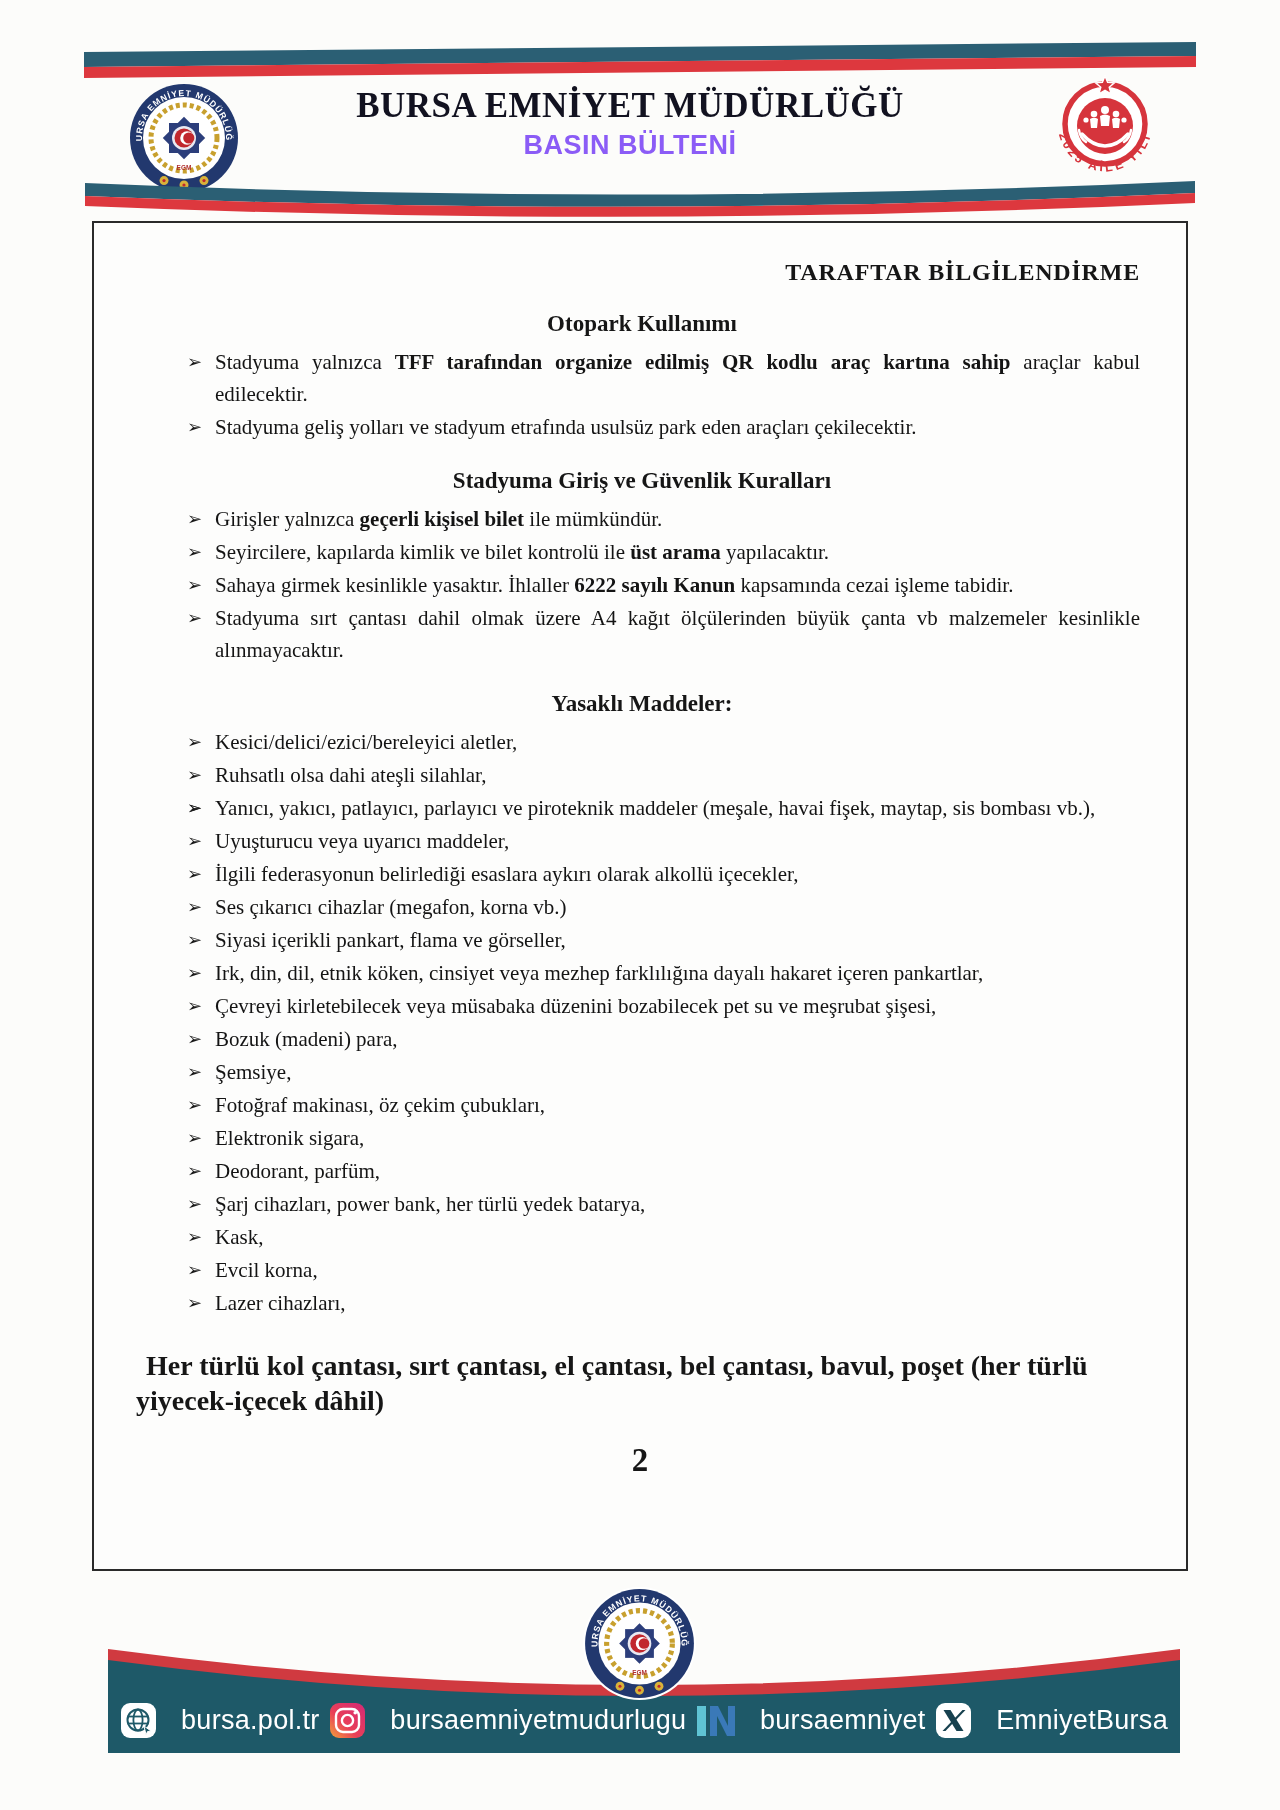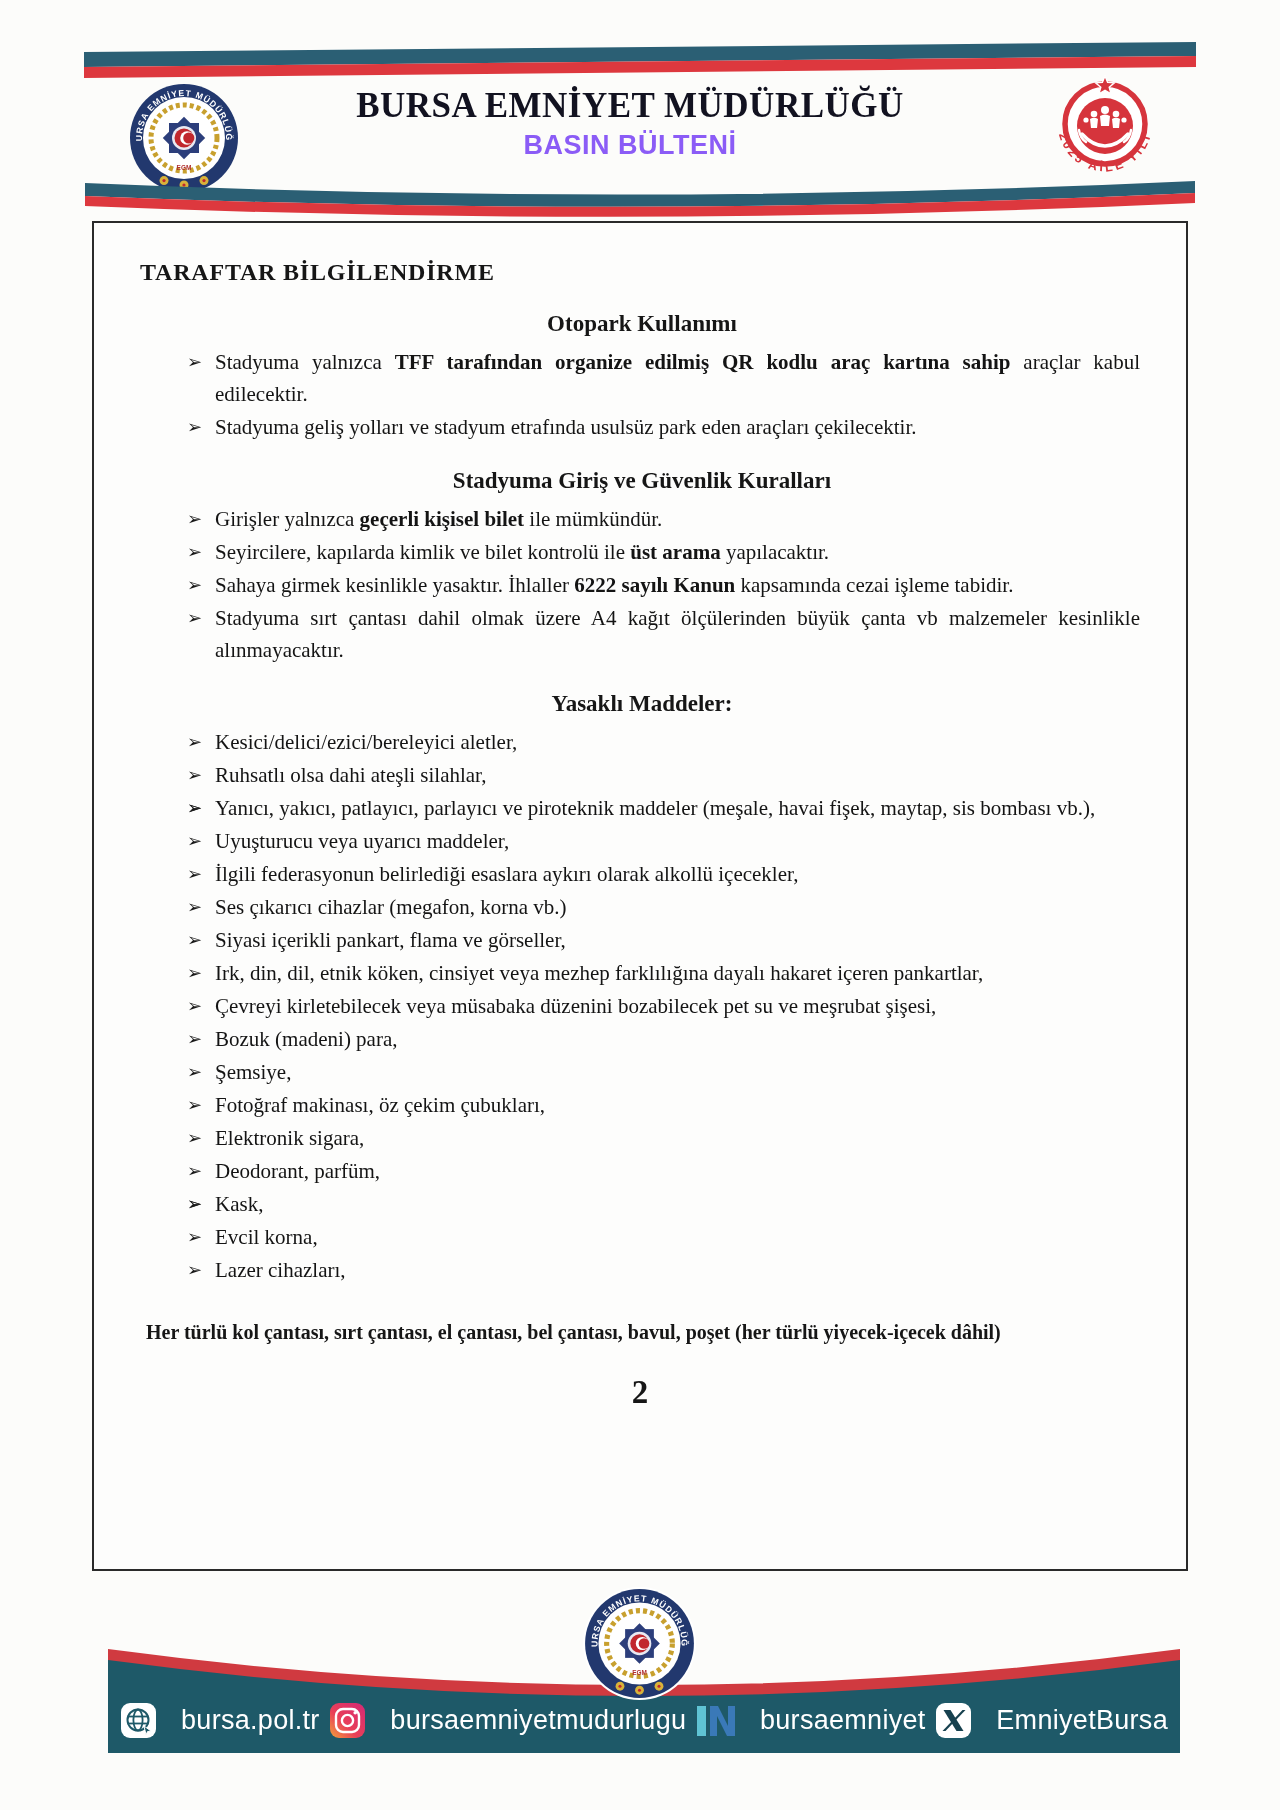--- a/index.html
+++ b/index.html
@@ -14,29 +14,29 @@
   .header-subtitle{font-family:"Liberation Sans",sans-serif;font-size:27px;font-weight:bold;margin:4px 0 0 0;color:#8b5cf6;letter-spacing:.5px;}
   .police-badge{position:absolute;}
   .police-badge.hdr{left:128px;top:82px;}
   .family-logo{position:absolute;left:1046px;top:72px;}
   .bottom-stripes{position:absolute;left:85px;top:181px;}
   
   .content-box{
     position:absolute;left:92px;top:221px;width:1096px;height:1350px;
     border:2px solid #2a2a2a;box-sizing:border-box;padding:0 46px;background:#fdfdfc;
   }
-  .doc-title{text-align:left;font-size:24px;font-weight:bold;letter-spacing:.8px;margin:36px 0 0 0;}
+  .doc-title{text-align:right;font-size:24px;font-weight:bold;letter-spacing:.8px;margin:36px 0 0 0;}
   .section-heading{font-size:23px;font-weight:bold;margin:25px 0 10px 4px;text-align:center;}
   .bullet-list{list-style:none;margin:4px 0 0 0;padding:0 0 0 47px;}
   .bullet-list li{
     position:relative;padding-left:28px;font-size:21px;line-height:31.5px;
     margin-bottom:1.5px;text-align:justify;color:#141414;
   }
   .bullet-list li .bullet{position:absolute;left:0;top:0;font-size:18px;color:#1a1a1a;}
-  .closing-note{font-size:20px;font-weight:bold;line-height:35px;margin:28px 40px 0 -4px;text-indent:10px;}
+  .closing-note{font-size:28px;font-weight:bold;line-height:35px;margin:28px 40px 0 -4px;text-indent:10px;}
   .page-number{text-align:center;font-size:33px;font-weight:bold;margin-top:24px;}
   
   .police-badge.ftr{left:582px;top:1586px;z-index:2;}
   .footer-banner{position:absolute;left:108px;top:1645px;z-index:1;}
   .social-row{
     position:absolute;left:108px;top:1692px;width:1072px;height:56px;z-index:3;
     display:flex;align-items:center;justify-content:space-between;
     padding:0 12px 0 12px;box-sizing:border-box;
   }
   .social-item{display:flex;align-items:center;gap:24px;cursor:pointer;}
@@ -139,21 +139,21 @@
           <li><span class="bullet">➢</span><span>İlgili federasyonun belirlediği esaslara aykırı olarak alkollü içecekler,</span></li>
           <li><span class="bullet">➢</span><span>Ses çıkarıcı cihazlar (megafon, korna vb.)</span></li>
           <li><span class="bullet">➢</span><span>Siyasi içerikli pankart, flama ve görseller,</span></li>
           <li><span class="bullet">➢</span><span>Irk, din, dil, etnik köken, cinsiyet veya mezhep farklılığına dayalı hakaret içeren pankartlar,</span></li>
           <li><span class="bullet">➢</span><span>Çevreyi kirletebilecek veya müsabaka düzenini bozabilecek pet su ve meşrubat şişesi,</span></li>
           <li><span class="bullet">➢</span><span>Bozuk (madeni) para,</span></li>
           <li><span class="bullet">➢</span><span>Şemsiye,</span></li>
           <li><span class="bullet">➢</span><span>Fotoğraf makinası, öz çekim çubukları,</span></li>
           <li><span class="bullet">➢</span><span>Elektronik sigara,</span></li>
           <li><span class="bullet">➢</span><span>Deodorant, parfüm,</span></li>
-          <li><span class="bullet">➢</span></li>
+          <li><span class="bullet">➢</span><span>Şarj cihazları, power bank, her türlü yedek batarya,</span></li>
           <li><span class="bullet">➢</span><span>Kask,</span></li>
           <li><span class="bullet">➢</span><span>Evcil korna,</span></li>
           <li><span class="bullet">➢</span><span>Lazer cihazları,</span></li>
         </ul>
       </div>
     </div>
   <div class="closing-note">Her türlü kol çantası, sırt çantası, el çantası, bel çantası, bavul, poşet (her türlü yiyecek-içecek dâhil)</div>
   <div class="page-number">2</div>
 </div>
 

